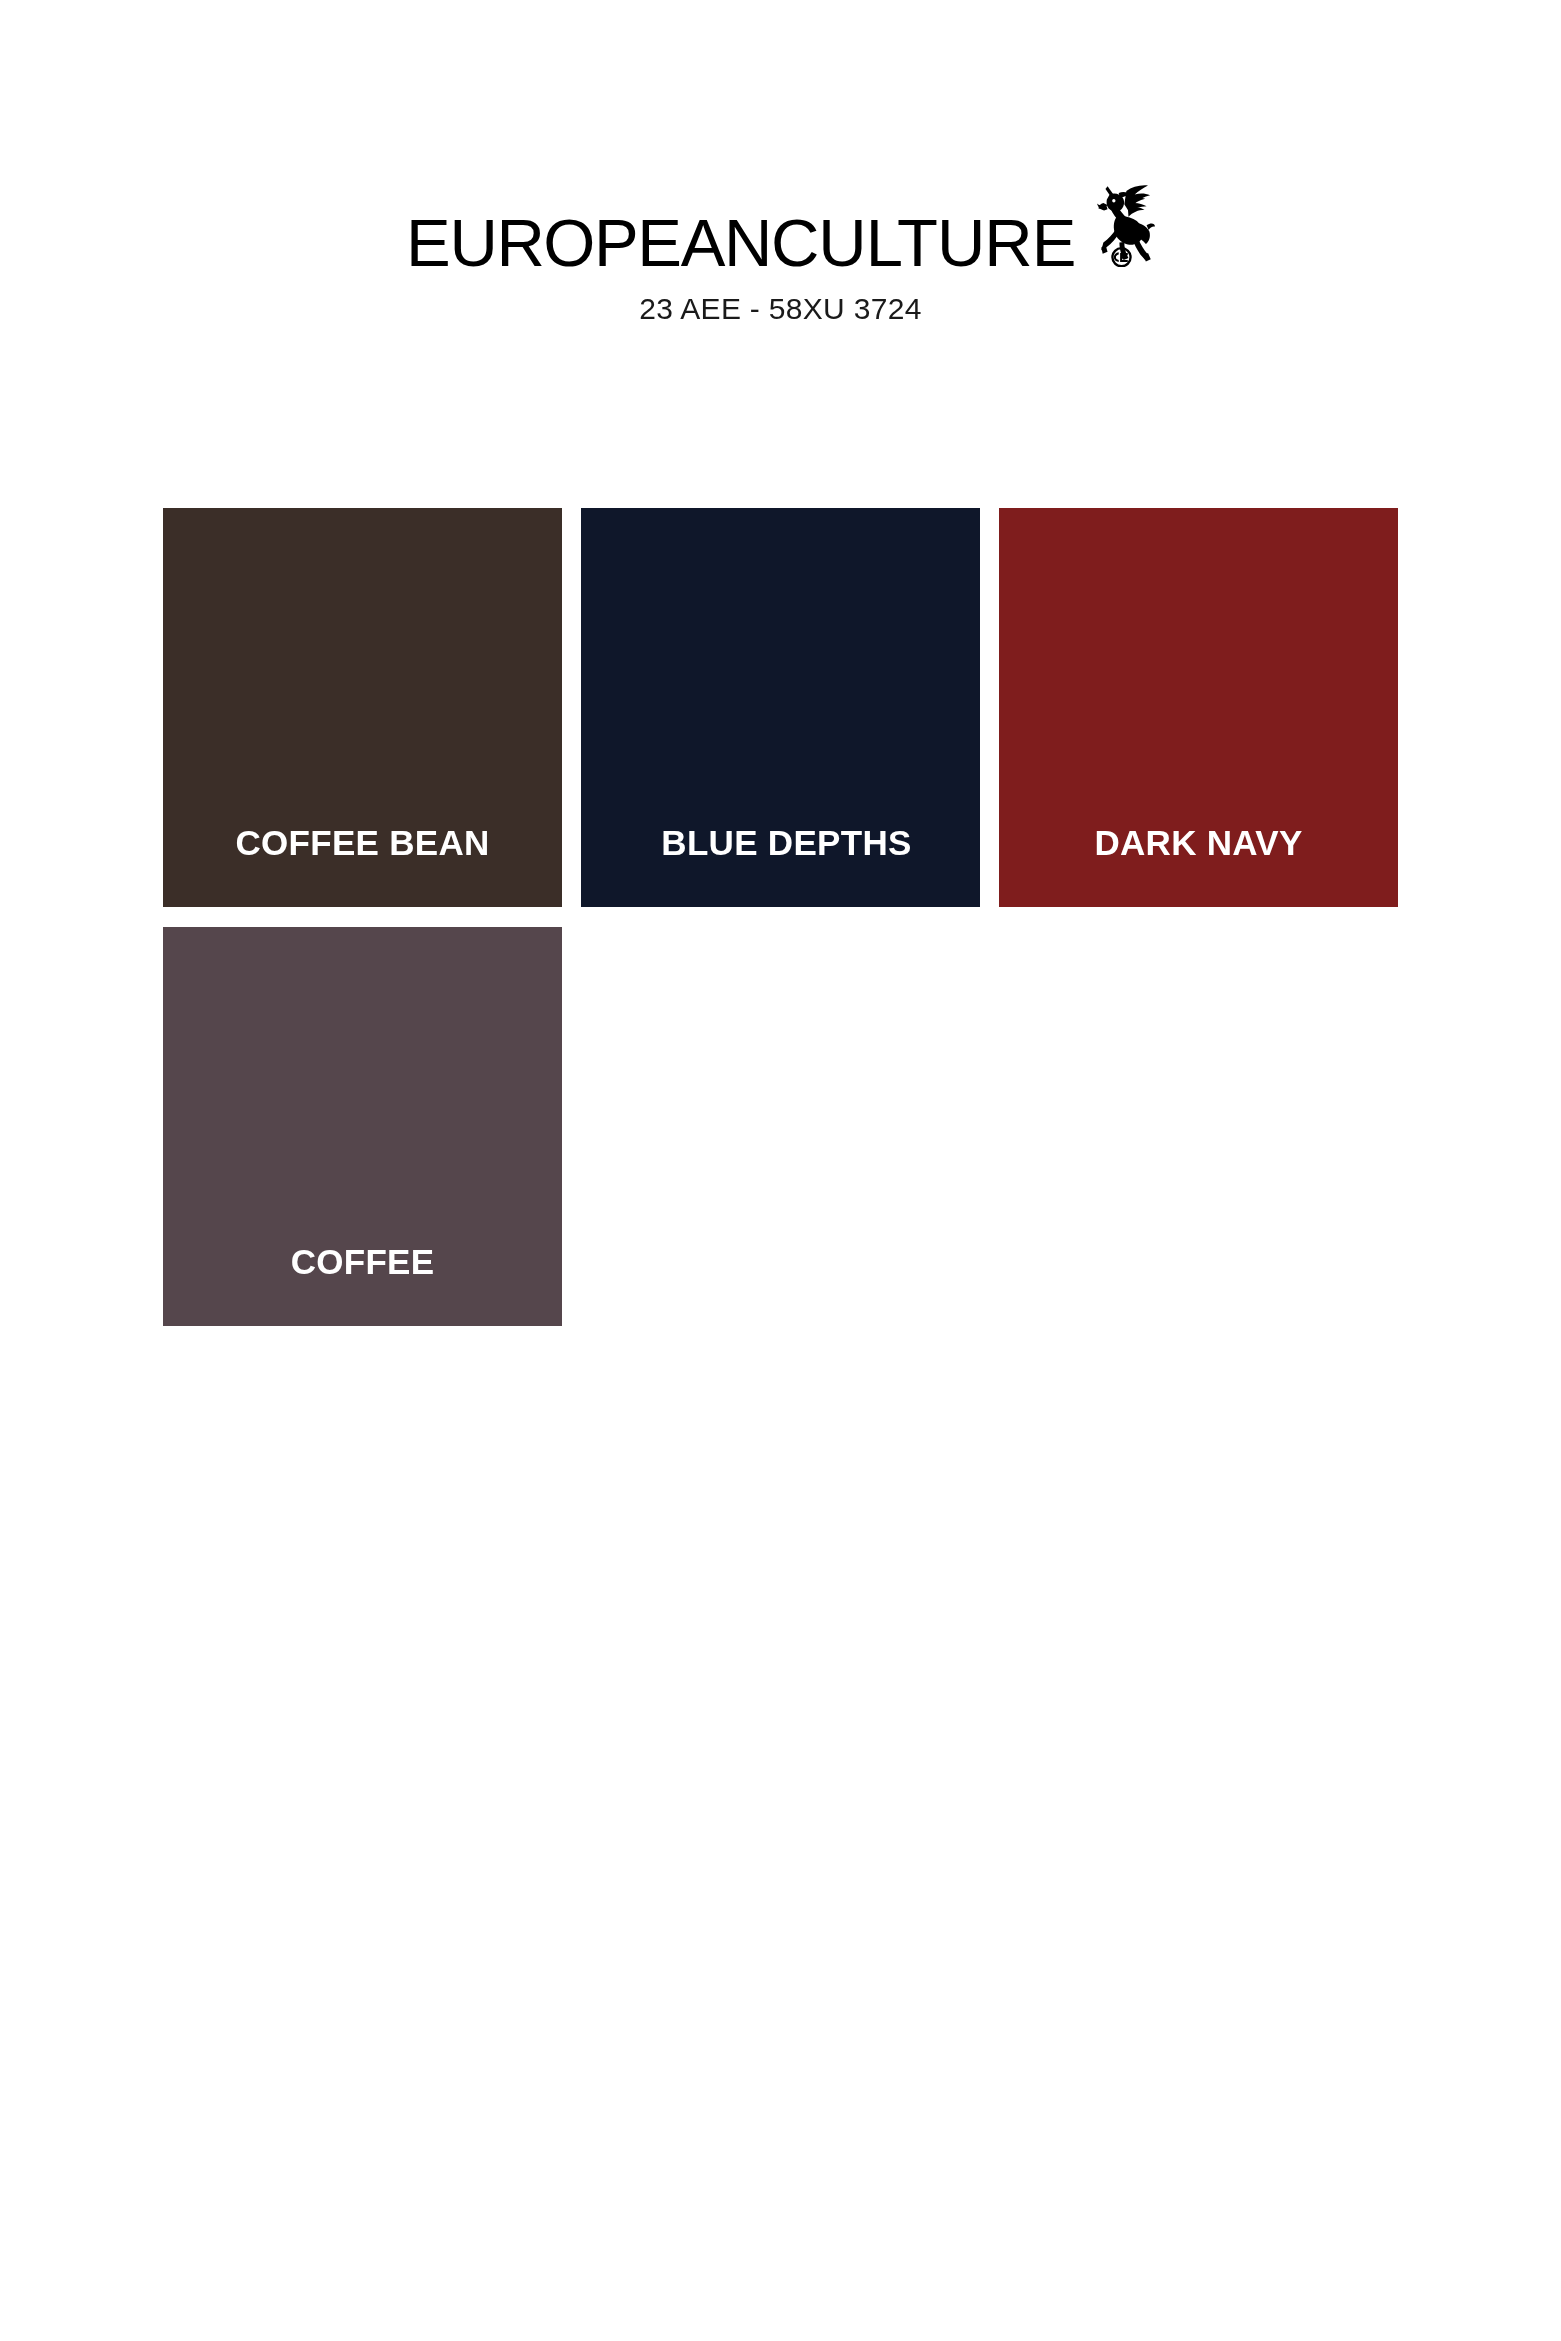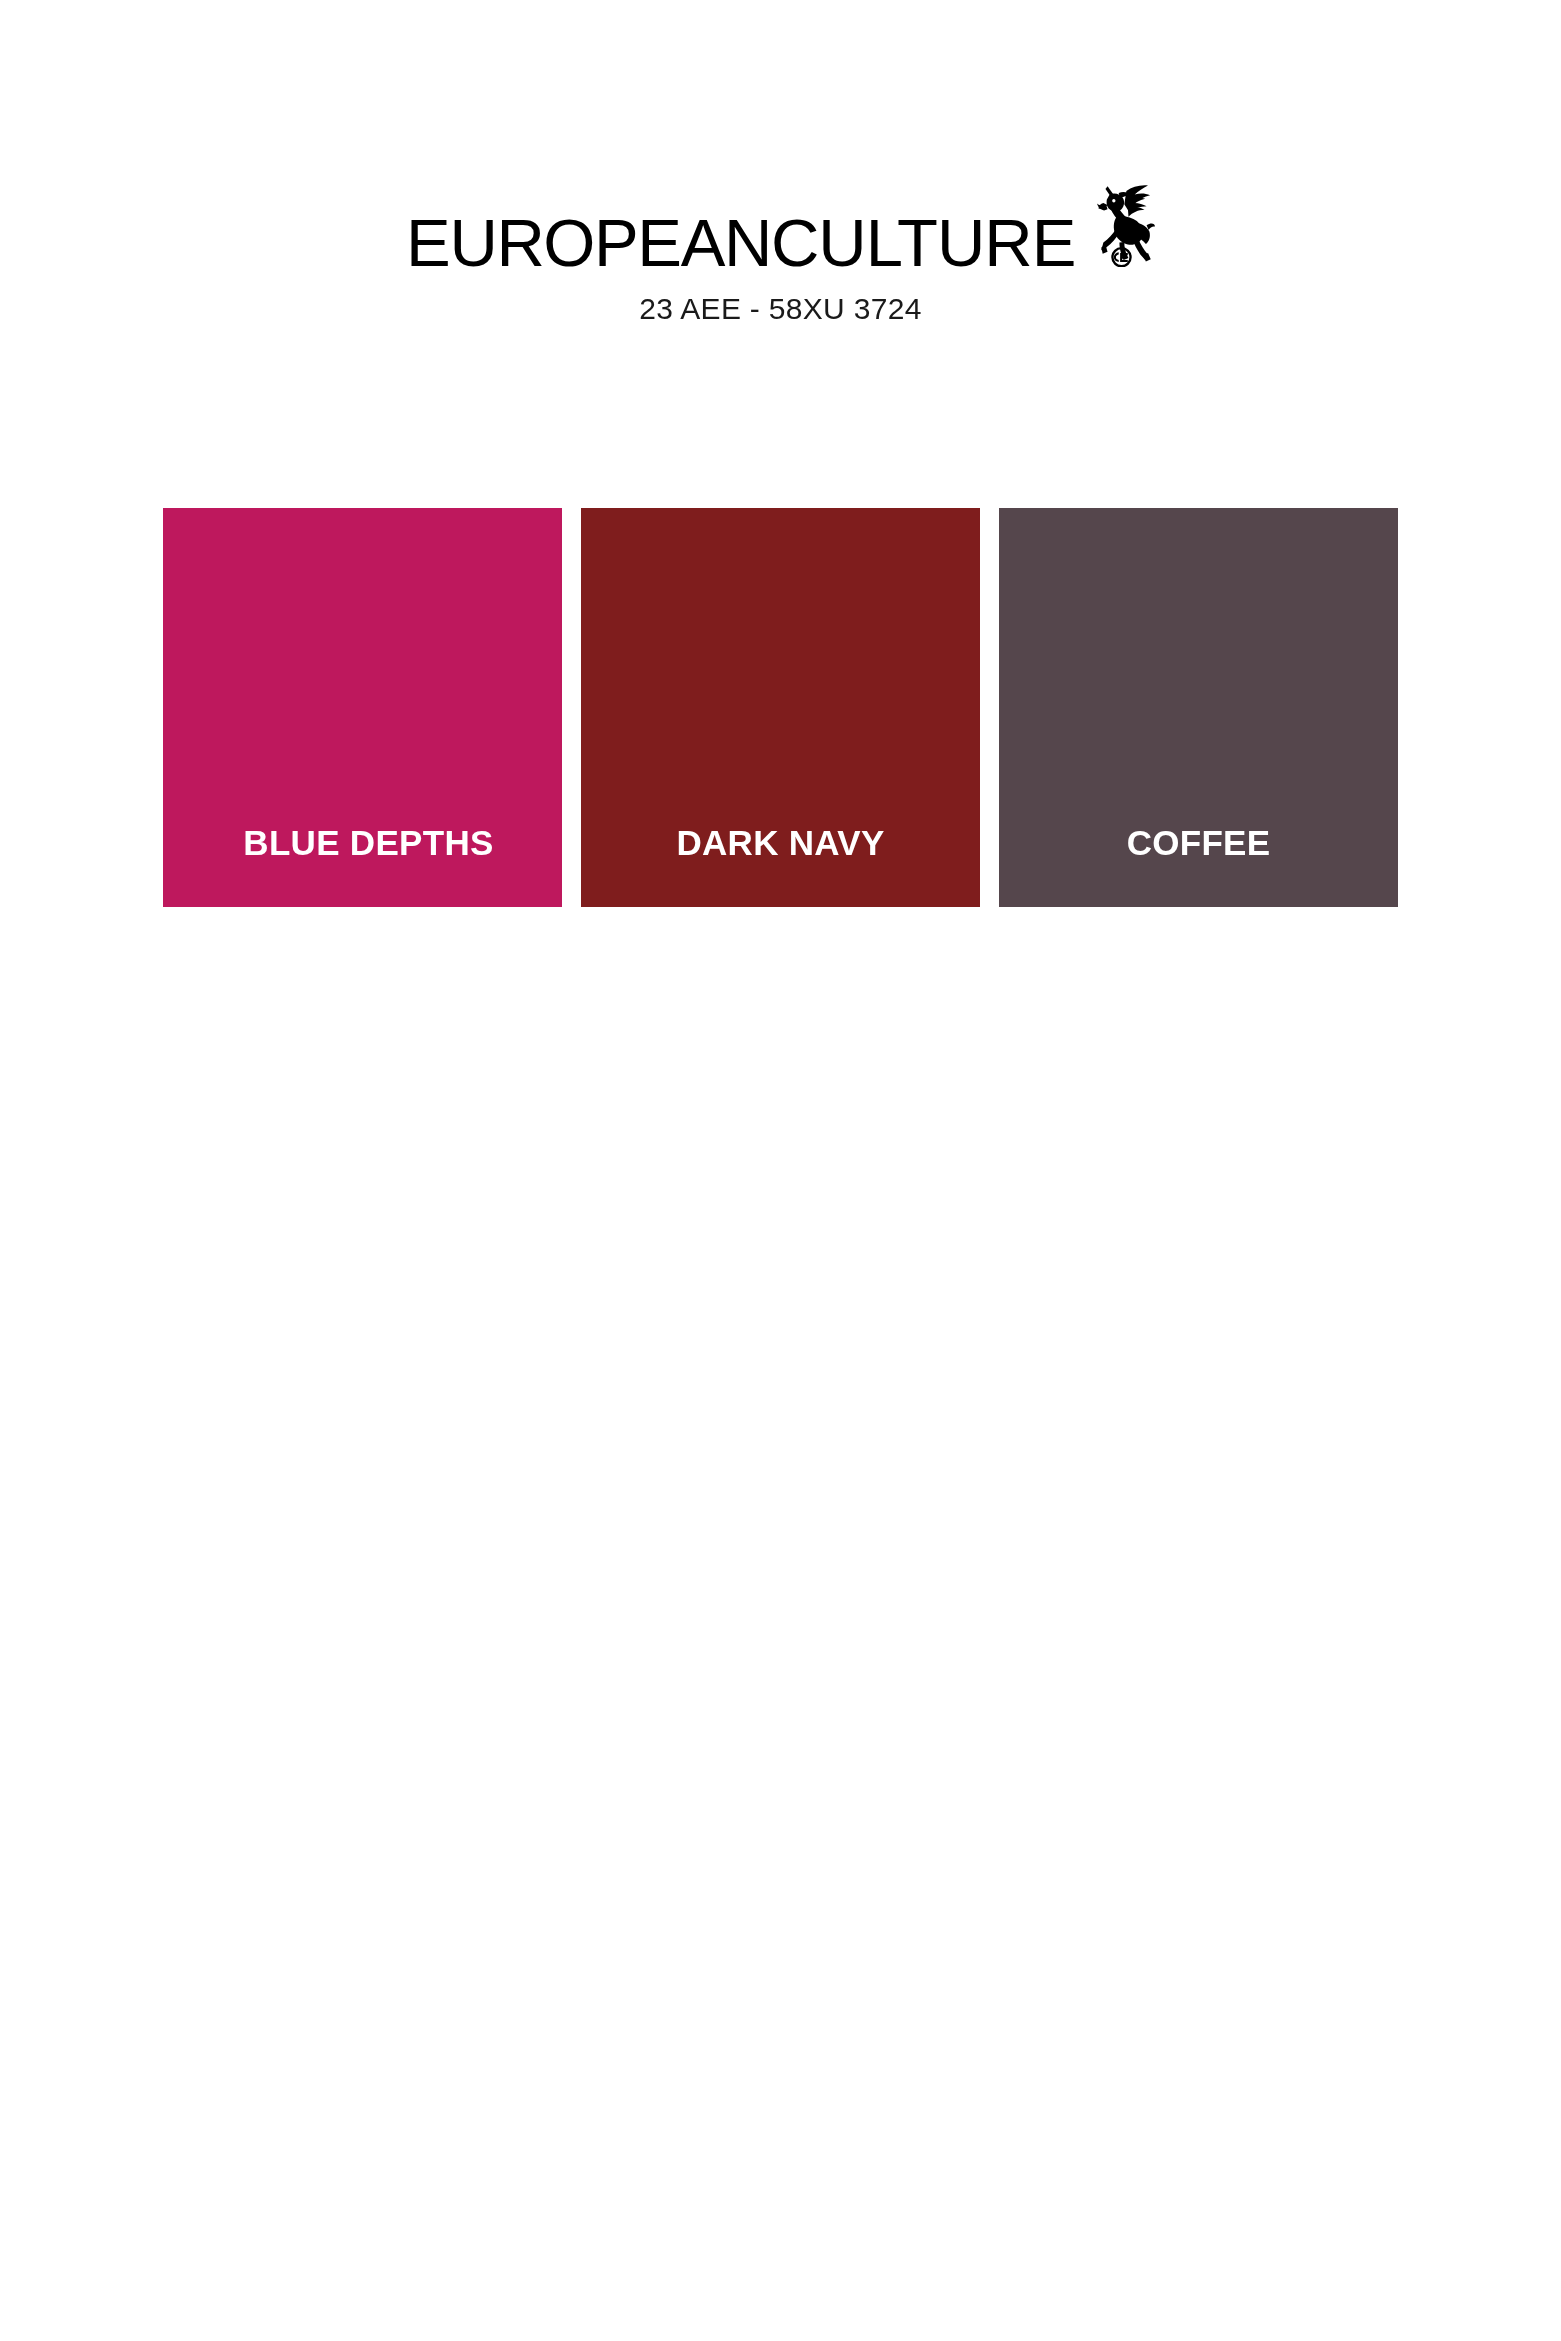--- a/index.html
+++ b/index.html
@@ -153,21 +153,24 @@
         <path d="M44 111 C39 112 37 115 37 118 C37 121 39 124 44 125 L44 122 C41 121 40 120 40 118 C40 116 41 115 44 114 Z"></path>
         <path d="M46 112 L57 112 L57 115 L49 115 L49 117 L55 117 L55 120 L49 120 L49 122 L57 122 L57 125 L46 125 Z"></path>
       </g>
     </svg>
   </div>
 
   <div class="doc-reference">23 AEE - 58XU 3724</div>
 </div>
 
 <div class="palette-grid">
-  <div class="swatch" style="background-color: #be185d; padding-left: 12px;">
+  <div class="swatch" style="background-color: rgb(59, 46, 40);">
+    <span class="swatch-label">COFFEE BEAN</span>
+  </div>
+  <div class="swatch" style="background-color: #0f172a; padding-left: 12px;">
     <span class="swatch-label">BLUE DEPTHS</span>
   </div>
   <div class="swatch" style="background-color: #7f1d1d;">
     <span class="swatch-label">DARK NAVY</span>
   </div>
   <div class="swatch" style="background-color: rgb(85, 70, 76);">
     <span class="swatch-label">COFFEE</span>
   </div>
 </div>
 

